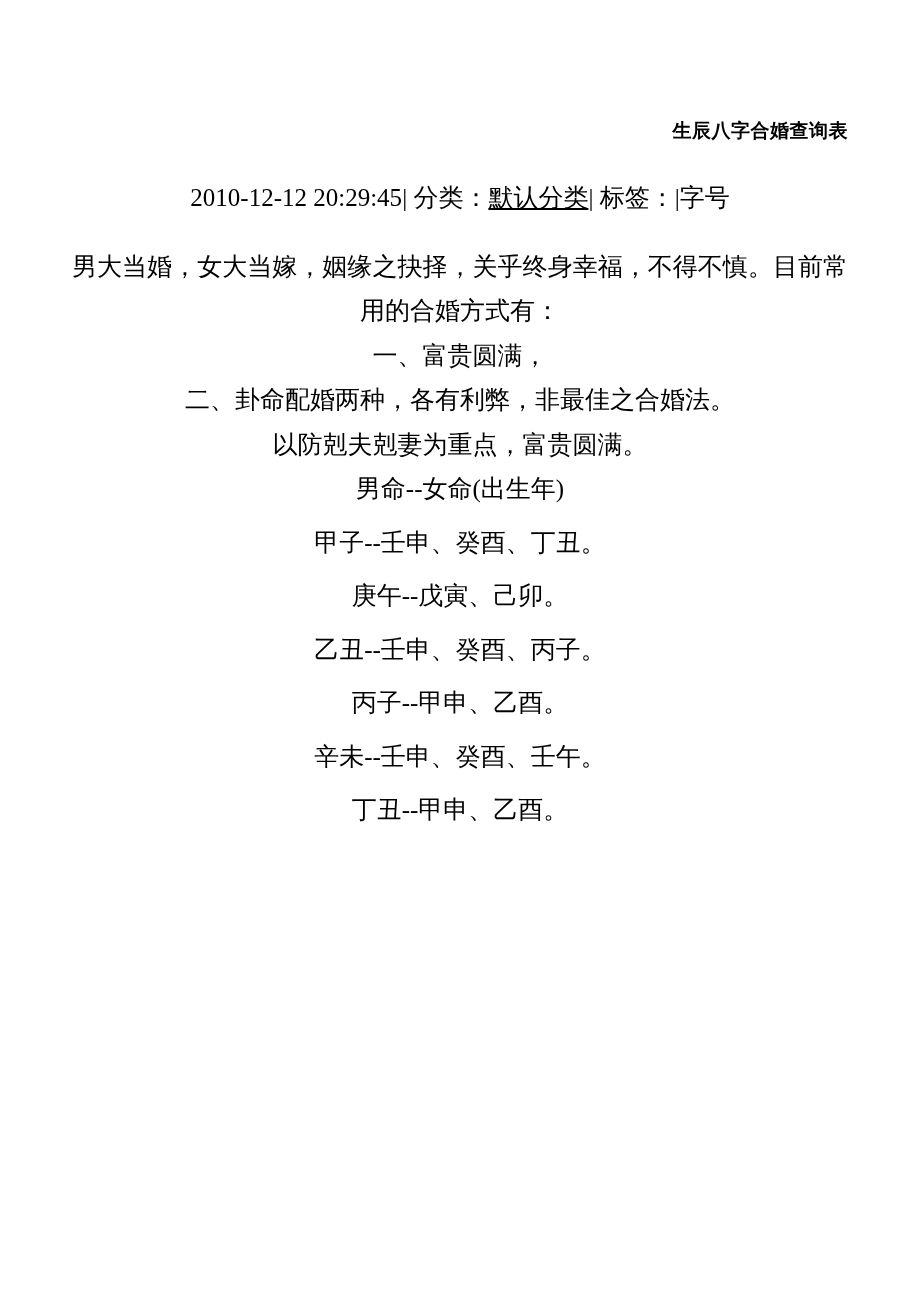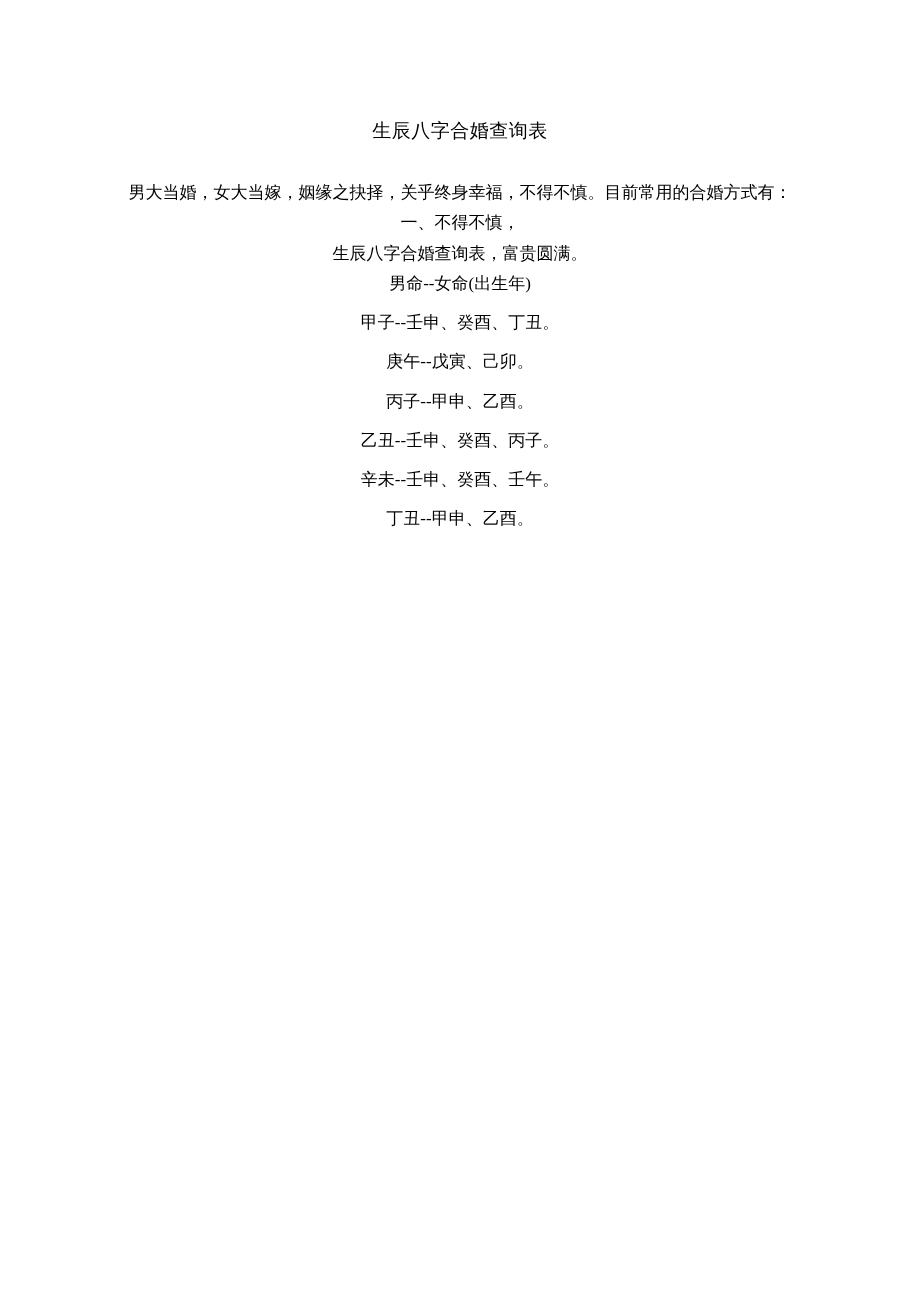--- a/index.html
+++ b/index.html
@@ -17,45 +17,45 @@
   }
   .page {
     position: relative;
     width: 920px;
     height: 1302px;
     box-sizing: border-box;
     padding: 0 72px;
   }
   .doc-title {
     margin-top: 118px;
-    text-align: center;
+    text-align: right;
     font-family: "Liberation Sans", "DejaVu Sans", sans-serif;
     font-size: 19px;
-    font-weight: normal;
+    font-weight: bold;
     letter-spacing: 0.5px;
   }
   .meta-block {
     margin-top: 34px;
     text-align: center;
     font-size: 25px;
     line-height: 1.62;
     font-family: "Liberation Serif", "DejaVu Serif", serif;
   }
   .meta-line {
     display: block;
   }
   .meta-line .seg {
     white-space: pre;
   }
   .meta-underline {
     text-decoration: underline;
   }
   .body-block {
     margin-top: 26px;
-    font-size: 17px;
+    font-size: 25px;
     line-height: 1.78;
     text-align: center;
   }
   .para {
     margin: 0;
     text-align: center;
   }
   .para.justify {
     text-align: justify;
     text-align-last: center;
@@ -67,29 +67,31 @@
   }
 </style>
 </head>
 <body>
 
 <div class="page">
 
   <div class="doc-title">生辰八字合婚查询表</div>
 
   <div class="meta-block">
+    <span class="meta-line"><span class="seg">2010-12-12 20:29:45</span><span class="seg">| 分类：</span><span class="seg meta-underline">默认分类</span><span class="seg">| 标签：</span><span class="seg">|字号</span></span>
   </div>
 
   <div class="body-block">
     <p class="para justify">男大当婚，女大当嫁，姻缘之抉择，关乎终身幸福，不得不慎。目前常用的合婚方式有：</p>
-    <p class="para">一、不得不慎，</p>
-    <p class="para">生辰八字合婚查询表，富贵圆满。</p>
+    <p class="para">一、富贵圆满，</p>
+    <p class="para">二、卦命配婚两种，各有利弊，非最佳之合婚法。</p>
+    <p class="para">以防剋夫剋妻为重点，富贵圆满。</p>
     <p class="para">男命--女命(出生年)</p>
 
     <p class="list-line">甲子--壬申、癸酉、丁丑。</p>
     <p class="list-line">庚午--戊寅、己卯。</p>
+    <p class="list-line">乙丑--壬申、癸酉、丙子。</p>
     <p class="list-line">丙子--甲申、乙酉。</p>
-    <p class="list-line">乙丑--壬申、癸酉、丙子。</p>
     <p class="list-line">辛未--壬申、癸酉、壬午。</p>
     <p class="list-line">丁丑--甲申、乙酉。</p>
   </div>
 
 </div>
 
 </body></html>

